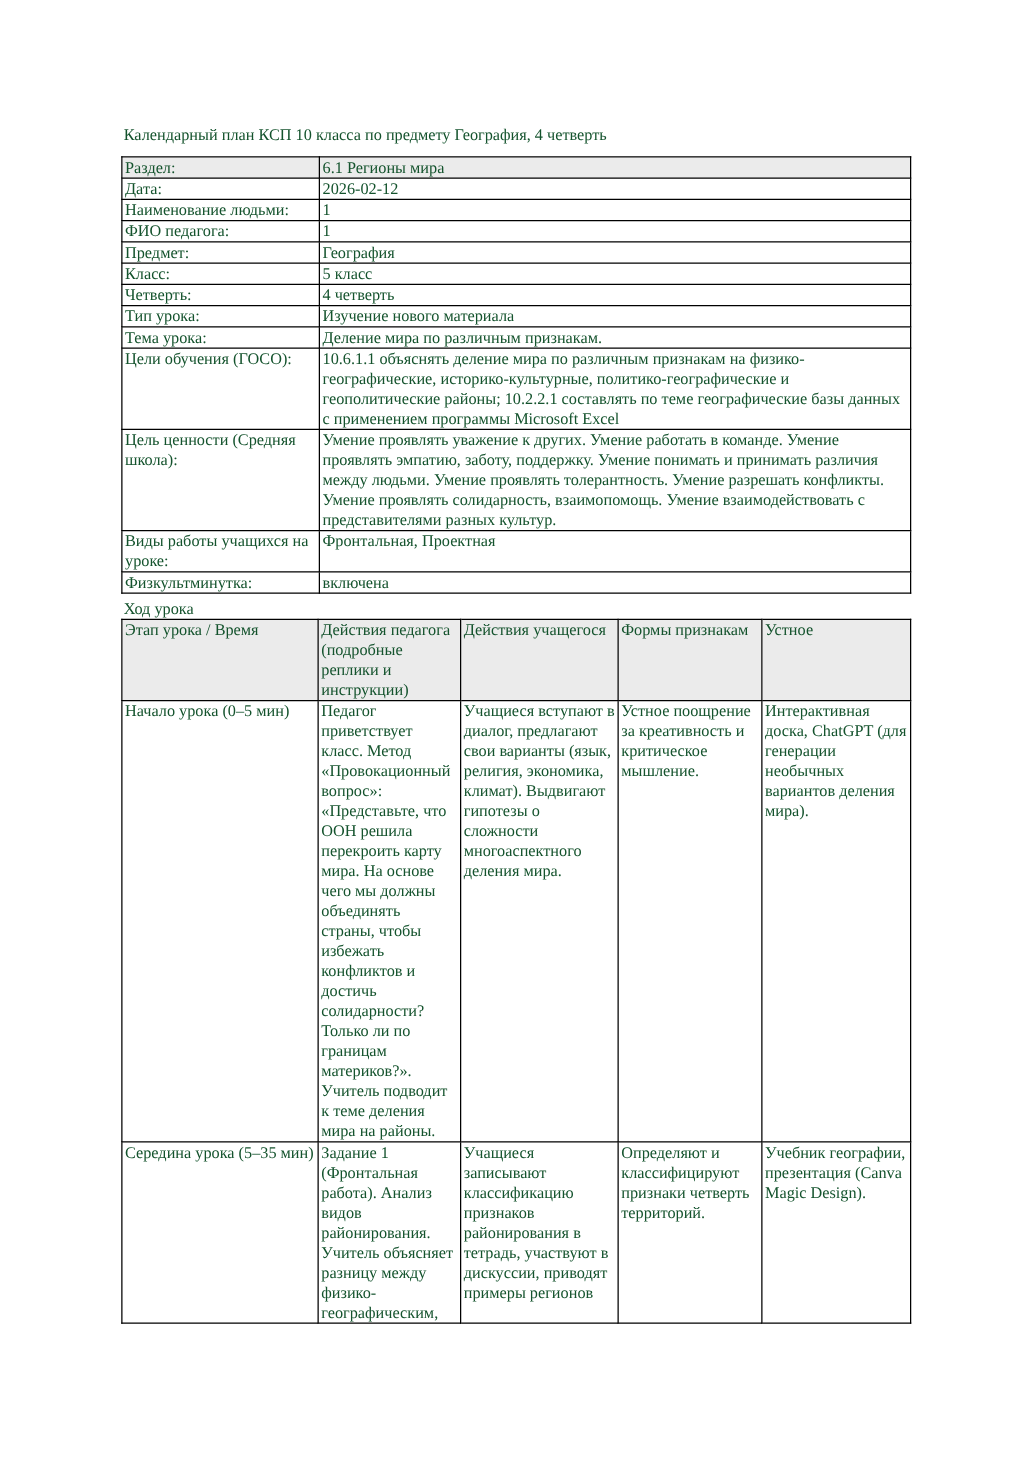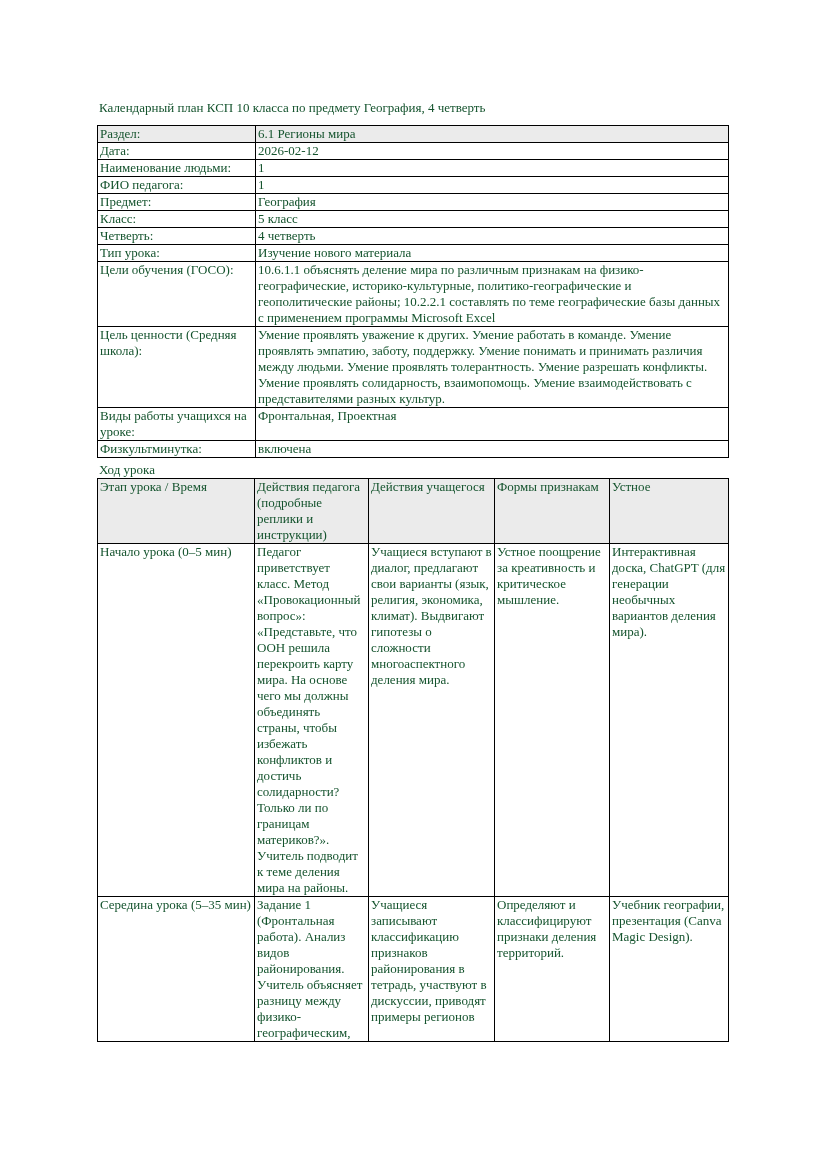--- a/index.html
+++ b/index.html
@@ -67,20 +67,24 @@
         </tr>
         <tr>
           <td>Четверть:</td>
           <td>4 четверть</td>
         </tr>
         <tr>
           <td>Тип урока:</td>
           <td>Изучение нового материала</td>
         </tr>
         <tr>
+          <td>Тема урока:</td>
+          <td>Деление мира по различным признакам.</td>
+        </tr>
+        <tr>
           <td>Цели обучения (ГОСО):</td>
           <td>10.6.1.1 объяснять деление мира по различным признакам на физико-географические, историко-культурные, политико-географические и геополитические районы; 10.2.2.1 составлять по теме географические базы данных с применением программы Microsoft Excel</td>
         </tr>
         <tr>
           <td>Цель ценности (Средняя школа):</td>
           <td>Умение проявлять уважение к других. Умение работать в команде. Умение проявлять эмпатию, заботу, поддержку. Умение понимать и принимать различия между людьми. Умение проявлять толерантность. Умение разрешать конфликты. Умение проявлять солидарность, взаимопомощь. Умение взаимодействовать с представителями разных культур.</td>
         </tr>
         <tr>
           <td>Виды работы учащихся на уроке:</td>
           <td>Фронтальная, Проектная</td>
@@ -116,20 +120,20 @@
           <td>Начало урока (0–5 мин)</td>
           <td>Педагог приветствует класс. Метод «Провокационный вопрос»: «Представьте, что ООН решила перекроить карту мира. На основе чего мы должны объединять страны, чтобы избежать конфликтов и достичь солидарности? Только ли по границам материков?». Учитель подводит к теме деления мира на районы.</td>
           <td>Учащиеся вступают в диалог, предлагают свои варианты (язык, религия, экономика, климат). Выдвигают гипотезы о сложности многоаспектного деления мира.</td>
           <td>Устное поощрение за креативность и критическое мышление.</td>
           <td>Интерактивная доска, ChatGPT (для генерации необычных вариантов деления мира).</td>
         </tr>
         <tr class="h-row2">
           <td>Середина урока (5–35 мин)</td>
           <td>Задание 1 (Фронтальная работа). Анализ видов районирования. Учитель объясняет разницу между физико-географическим,</td>
           <td>Учащиеся записывают классификацию признаков районирования в тетрадь, участвуют в дискуссии, приводят примеры регионов</td>
-          <td>Определяют и классифицируют признаки деления территорий.</td>
+          <td>Определяют и классифицируют признаки четверть территорий.</td>
           <td>Учебник географии, презентация (Canva Magic Design).</td>
         </tr>
       </tbody>
     </table>
 
   </div>
 </div>
 
 </body></html>

